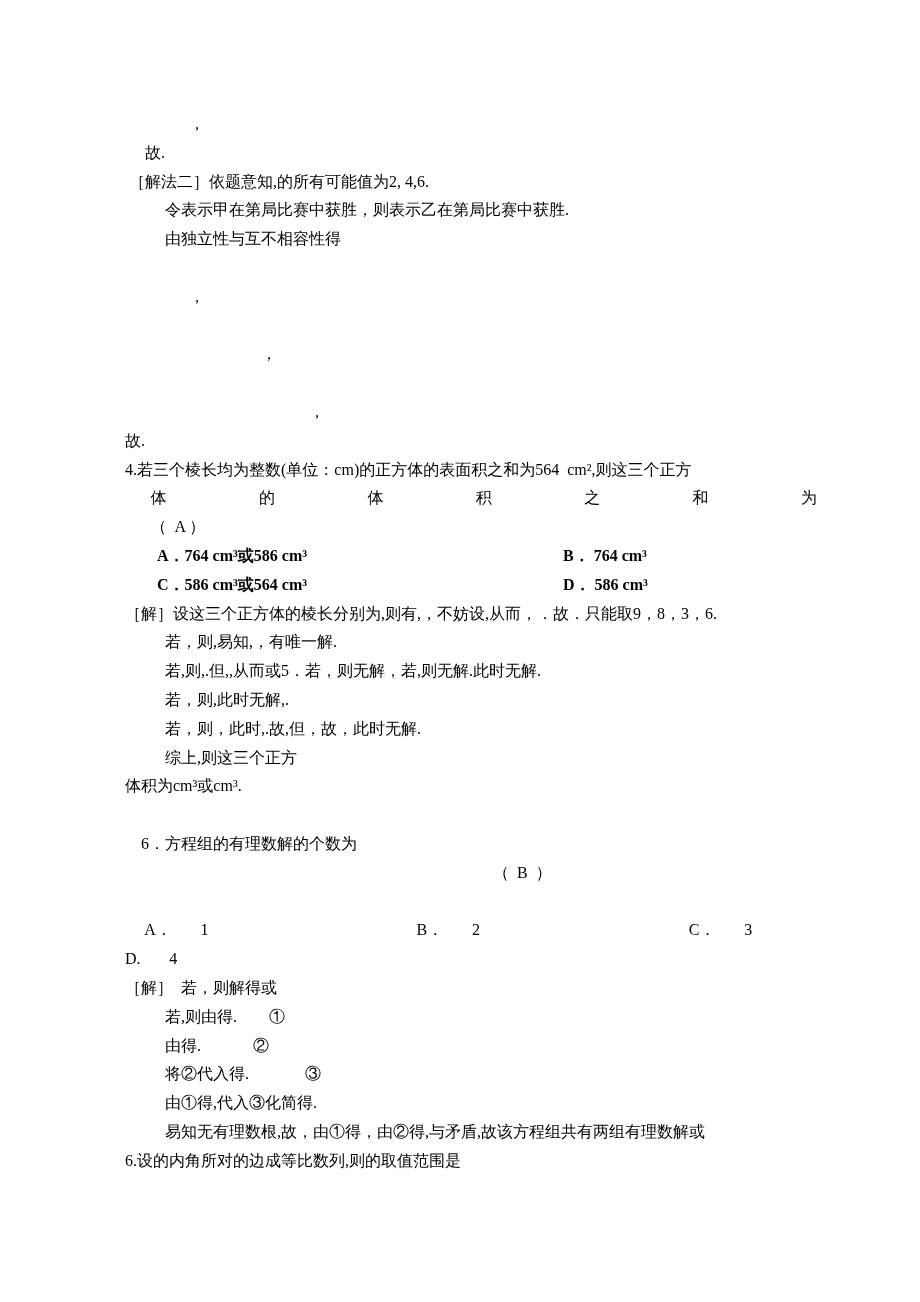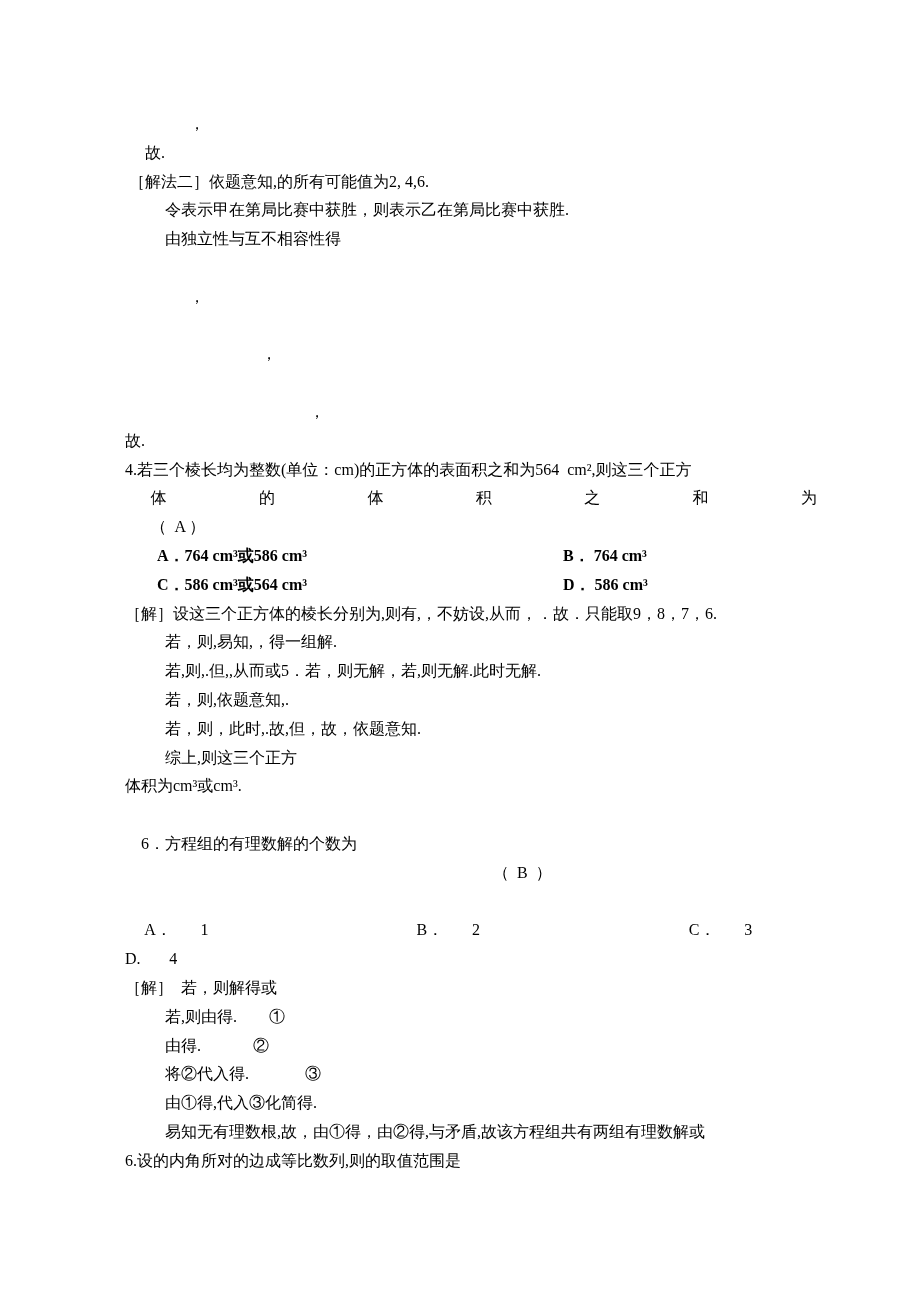--- a/index.html
+++ b/index.html
@@ -72,25 +72,25 @@
   <div class="q4-line3 line">（  A ）</div>
   <div class="opt-row">
     <div class="opt-a line">A．764 cm³或586 cm³</div>
     <div class="opt-b line">B． 764 cm³</div>
   </div>
   <div class="opt-row">
     <div class="opt-a line">C．586 cm³或564 cm³</div>
     <div class="opt-b line">D． 586 cm³</div>
   </div>
 
-  <div class="line">［解］设这三个正方体的棱长分别为,则有,，不妨设,从而，．故．只能取9，8，7，6.</div>
-  <div class="line indent25">若，则,易知,，得一组解.</div>
+  <div class="line">［解］设这三个正方体的棱长分别为,则有,，不妨设,从而，．故．只能取9，8，3，6.</div>
+  <div class="line indent25">若，则,易知,，有唯一解.</div>
   <div class="line indent25">若,则,.但,,从而或5．若，则无解，若,则无解.此时无解.</div>
-  <div class="line indent25">若，则,依题意知,.</div>
-  <div class="line indent25">若，则，此时,.故,但，故，依题意知.</div>
+  <div class="line indent25">若，则,此时无解,.</div>
+  <div class="line indent25">若，则，此时,.故,但，故，此时无解.</div>
   <div class="line indent25">综上,则这三个正方</div>
   <div class="line">体积为cm³或cm³.</div>
 
   <div class="line">
     <span>6．方程组的有理数解的个数为</span>
     <span class="q5-ans">（  B  ）</span>
   </div>
   <div class="q5-opts">
     <div class="seg q5-a">
       <span>A．</span>

